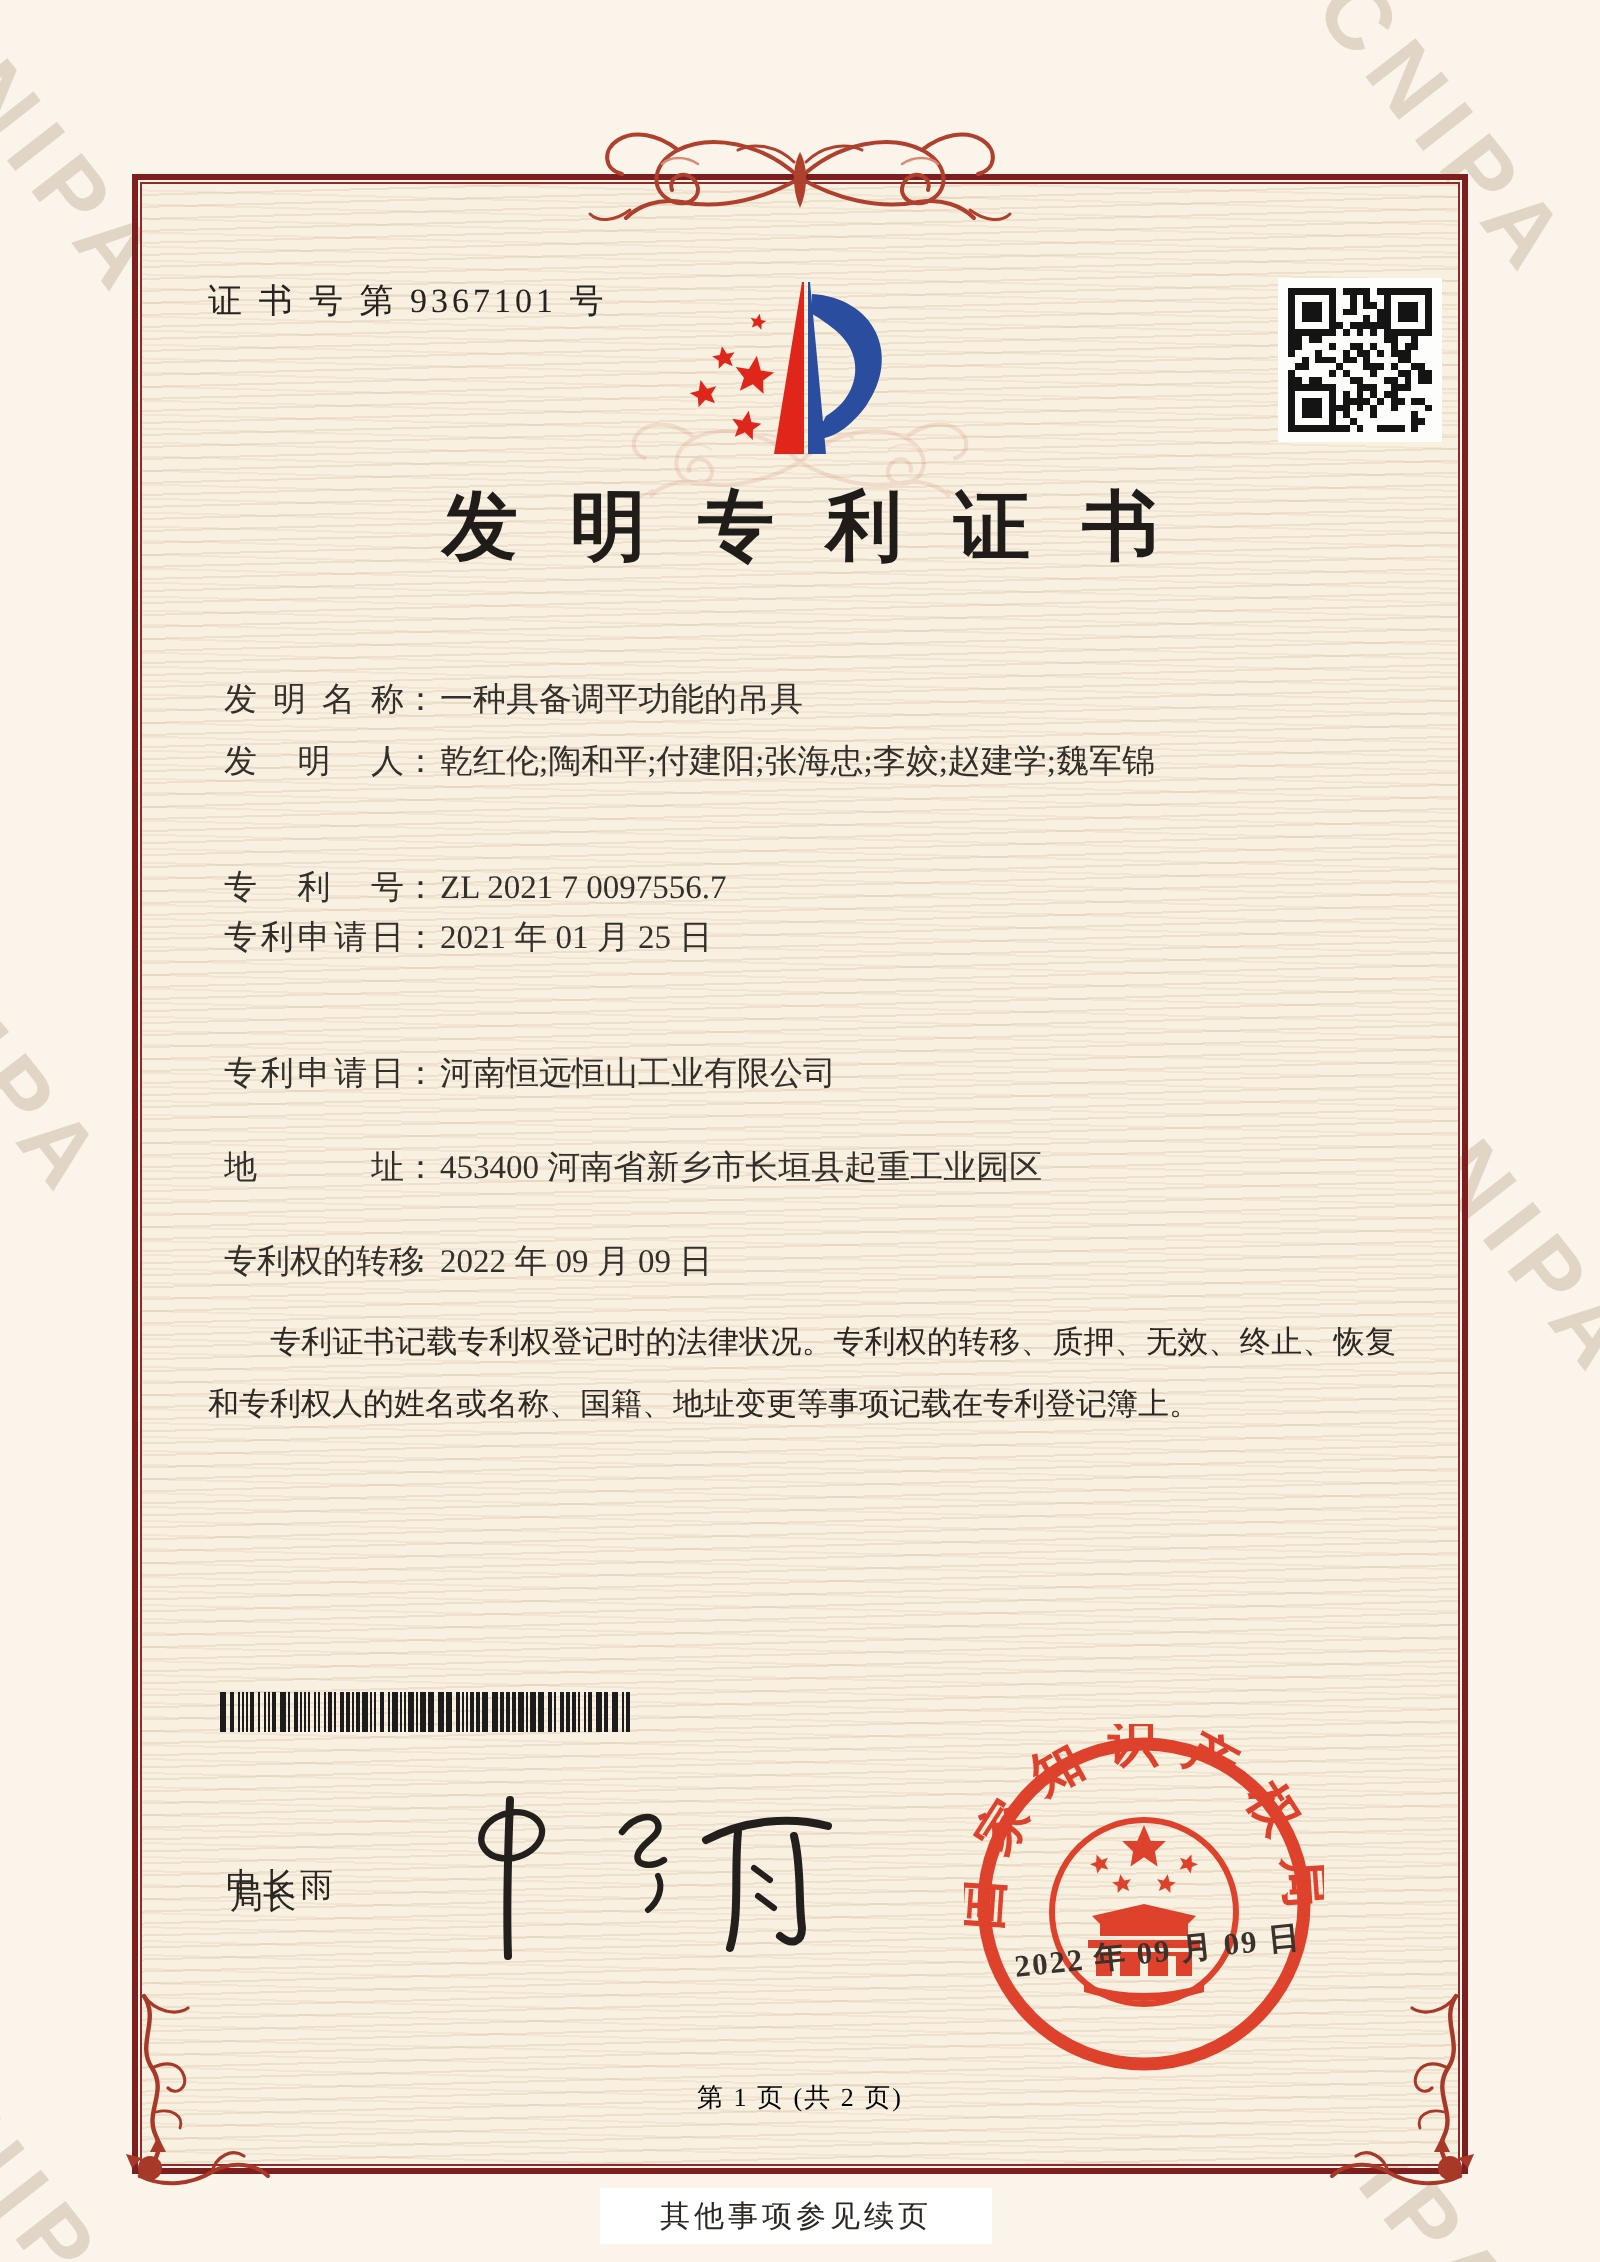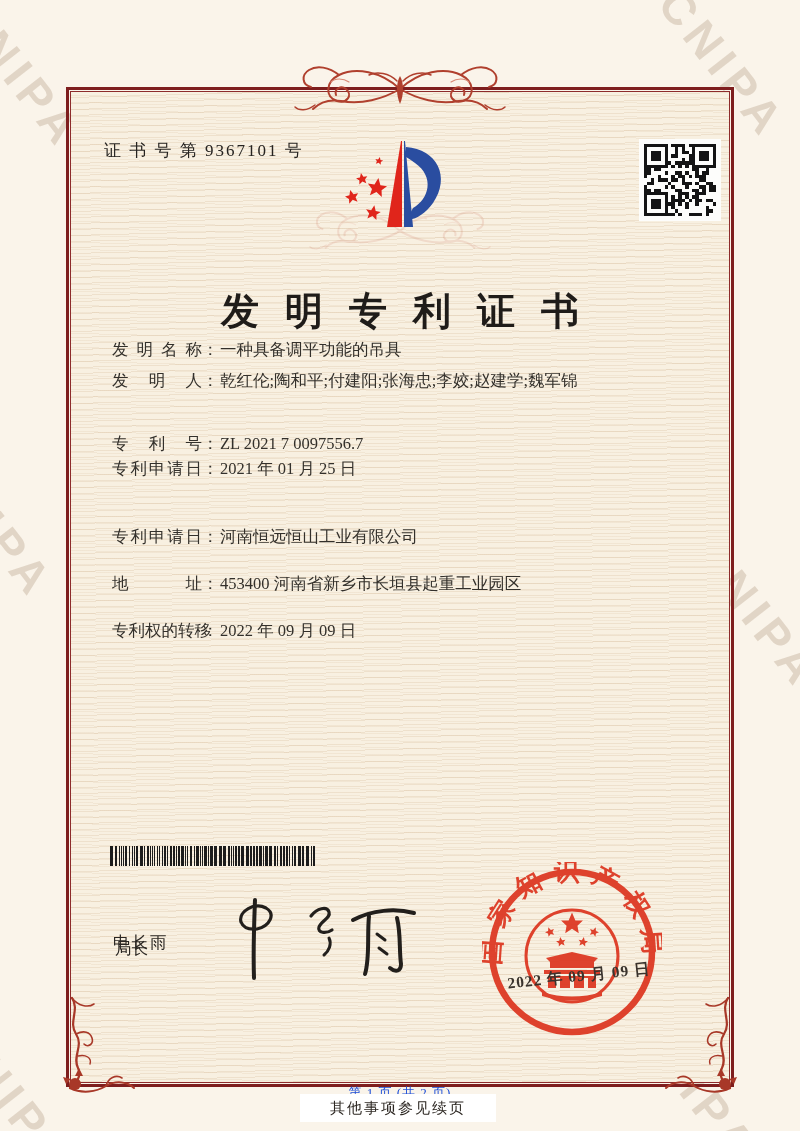--- a/index.html
+++ b/index.html
@@ -60,21 +60,21 @@
   .qr-box {
     left:639px; top:139px; width:82px; height:82px; background:#fdfdfb;
     padding:5px; z-index:3;
   }
   .qr-box svg { width:100%; height:100%; display:block; }
 
   
   .title {
     left:0; top:238px; width:100%; text-align:center;
     font-size:38px; font-weight:bold; letter-spacing:26px; text-indent:26px;
-    color:#1f1c19; z-index:3;margin-top:48px;
+    color:#1f1c19; z-index:3;
   }
 
   
   .field-row { position:absolute; left:112px; font-size:16.5px; z-index:3; white-space:nowrap; color:#33302b; }
   .f-label {
     display:inline-block; width:90px;
     text-align:justify; text-align-last:justify;
   }
   .f-colon { display:inline-block; width:18px; }
   .f-value { display:inline-block; }
@@ -103,21 +103,21 @@
   .seal { left:482px; top:862px; width:180px; height:180px; z-index:4; opacity:0.94; }
   .seal-date {
     left:494px; top:966px; width:170px; text-align:center;
     font-size:15.5px; letter-spacing:1px; color:#3a332d; font-weight:bold;
     transform:rotate(-6deg); z-index:5; white-space:nowrap;
   }
 
   
   .page-no {
     left:66px; top:1040px; width:668px; text-align:center;
-    font-size:13px; color:#1d4ed8; z-index:3; letter-spacing:1px;margin-top:44px;
+    font-size:13px; color:#000000; z-index:3; letter-spacing:1px;
   }
   .cont-strip {
     left:300px; top:1094px; width:196px; height:28px; background:#ffffff;
     display:flex; align-items:center; justify-content:center;
     font-size:15px; letter-spacing:2px; color:#2c2722; z-index:3;
   }
 </style>
 </head>
 <body>
 
@@ -444,20 +444,21 @@
   <span class="f-label">专利申请日</span><span class="f-colon">：</span><span class="f-value">河南恒远恒山工业有限公司</span>
 </div>
 <div class="field-row" style="top:573px">
   <span class="f-label">地址</span><span class="f-colon">：</span><span class="f-value">453400 河南省新乡市长垣县起重工业园区</span>
 </div>
 <div class="field-row" style="top:620px">
   <span class="f-label">专利权的转移</span><span class="f-colon">：</span><span class="f-value">2022 年 09 月 09 日</span>
 </div>
 
 <div class="abs body-text">
+  <p>专利证书记载专利权登记时的法律状况。专利权的转移、质押、无效、终止、恢复和专利权人的姓名或名称、国籍、地址变更等事项记载在专利登记簿上。</p>
 </div>
 
 <div class="abs barcode" id="barcode">
     <span class="bar" style="width:3px"></span>
     <span class="gap" style="width:2px"></span>
     <span class="bar" style="width:2px"></span>
     <span class="gap" style="width:2px"></span>
     <span class="bar" style="width:1px"></span>
     <span class="gap" style="width:1px"></span>
     <span class="bar" style="width:1px"></span>

